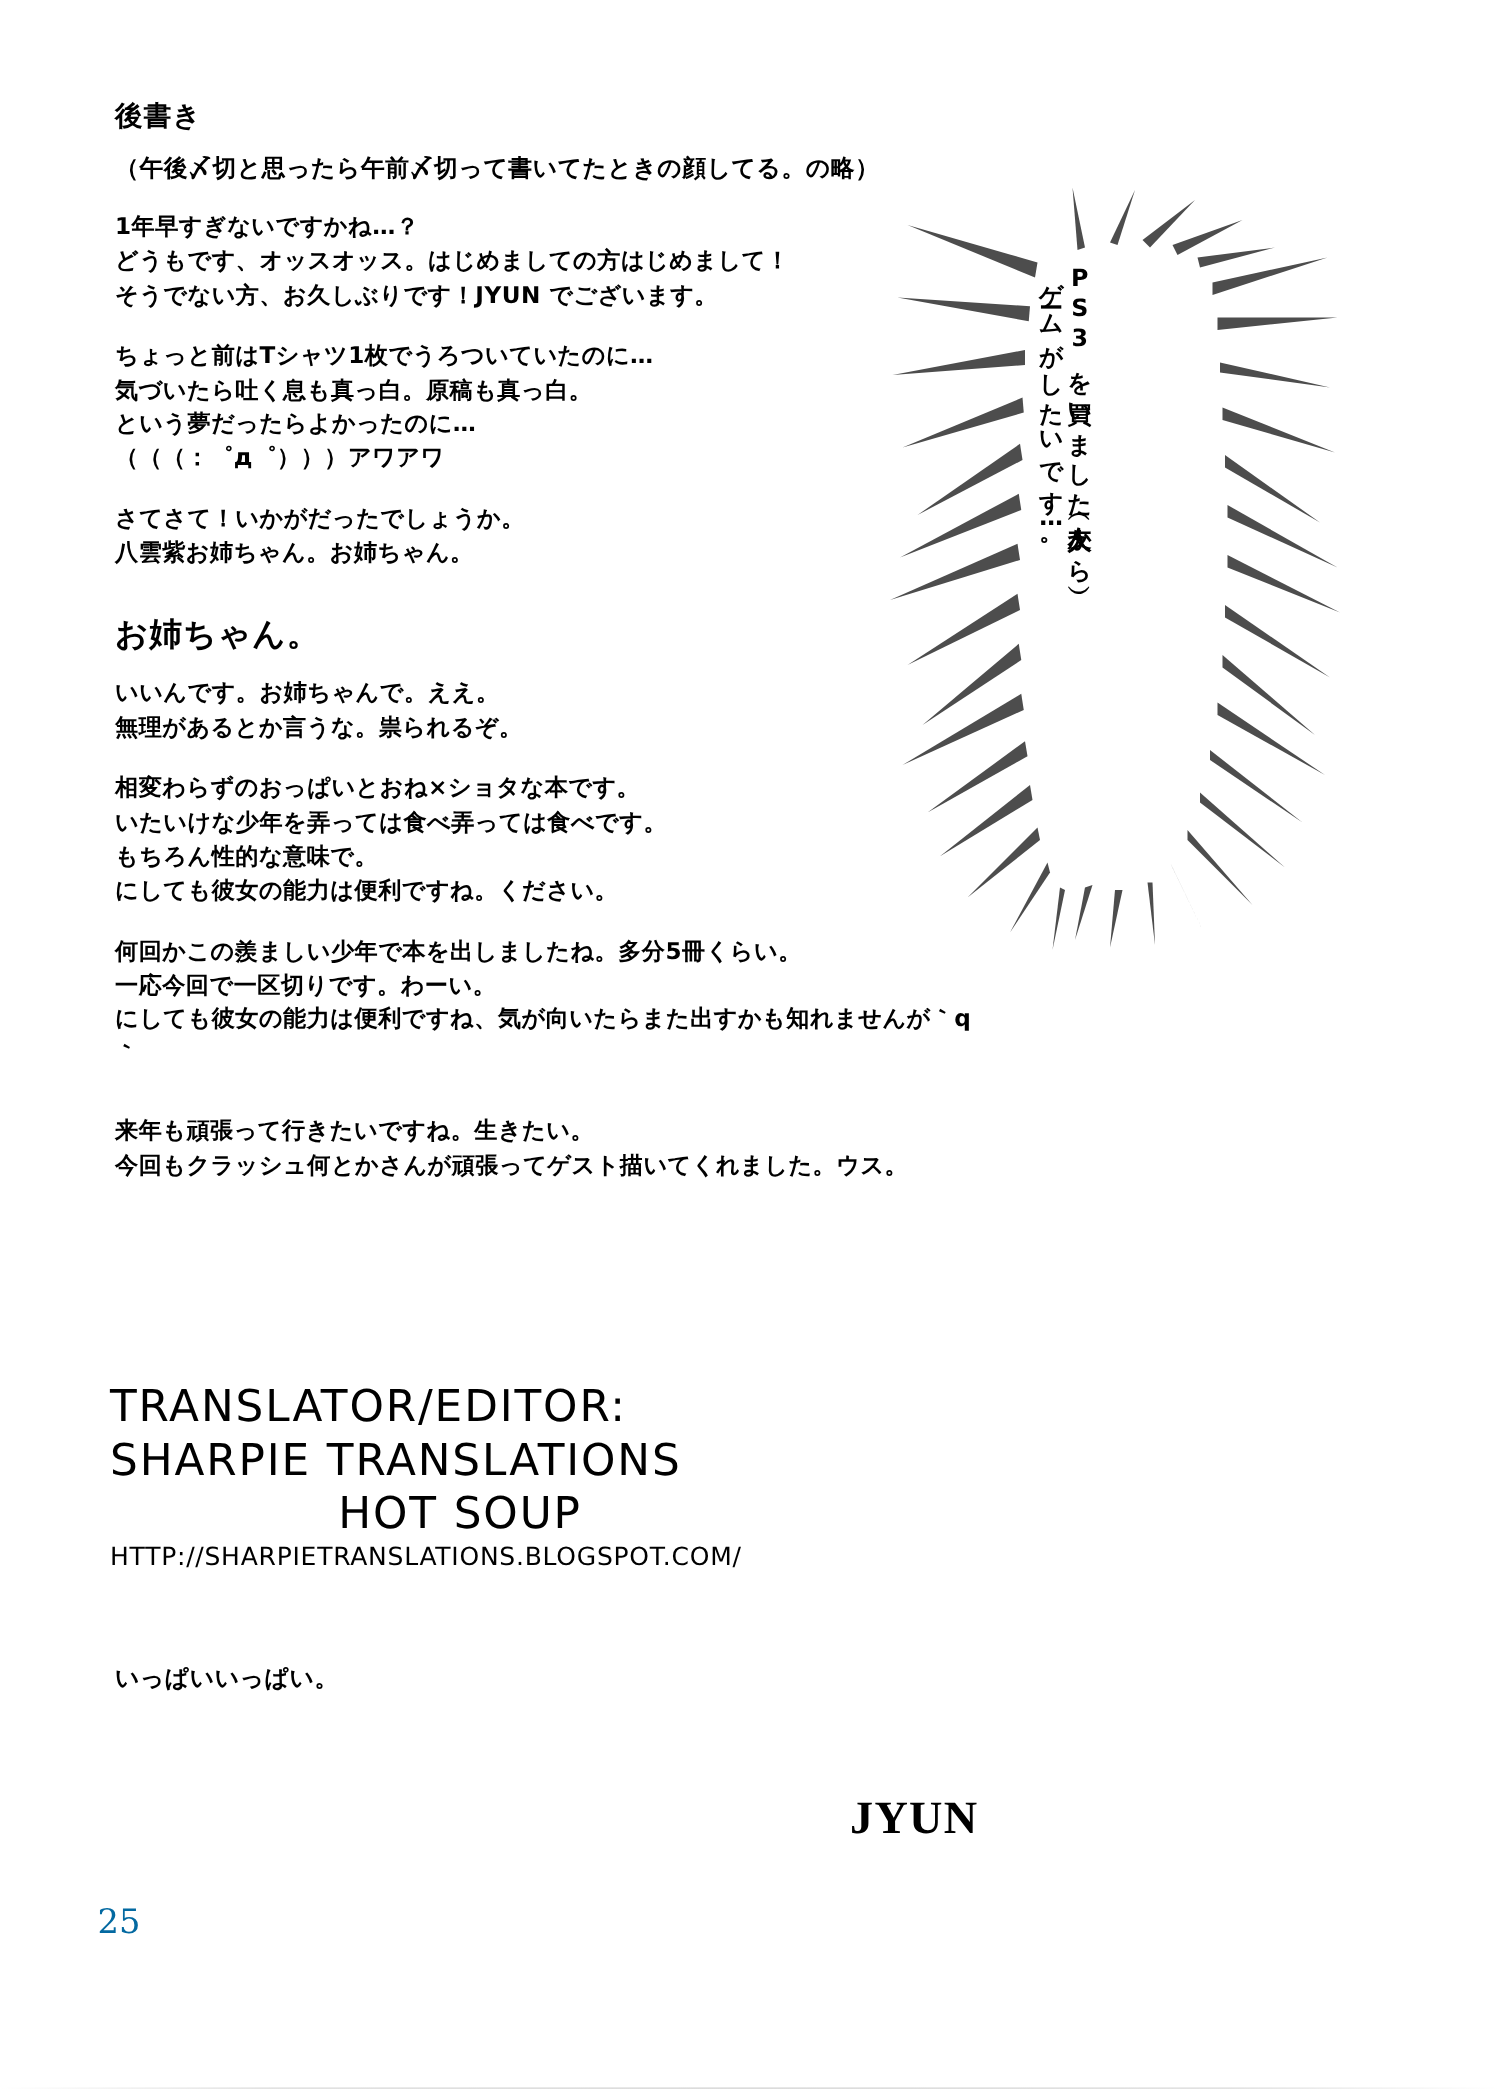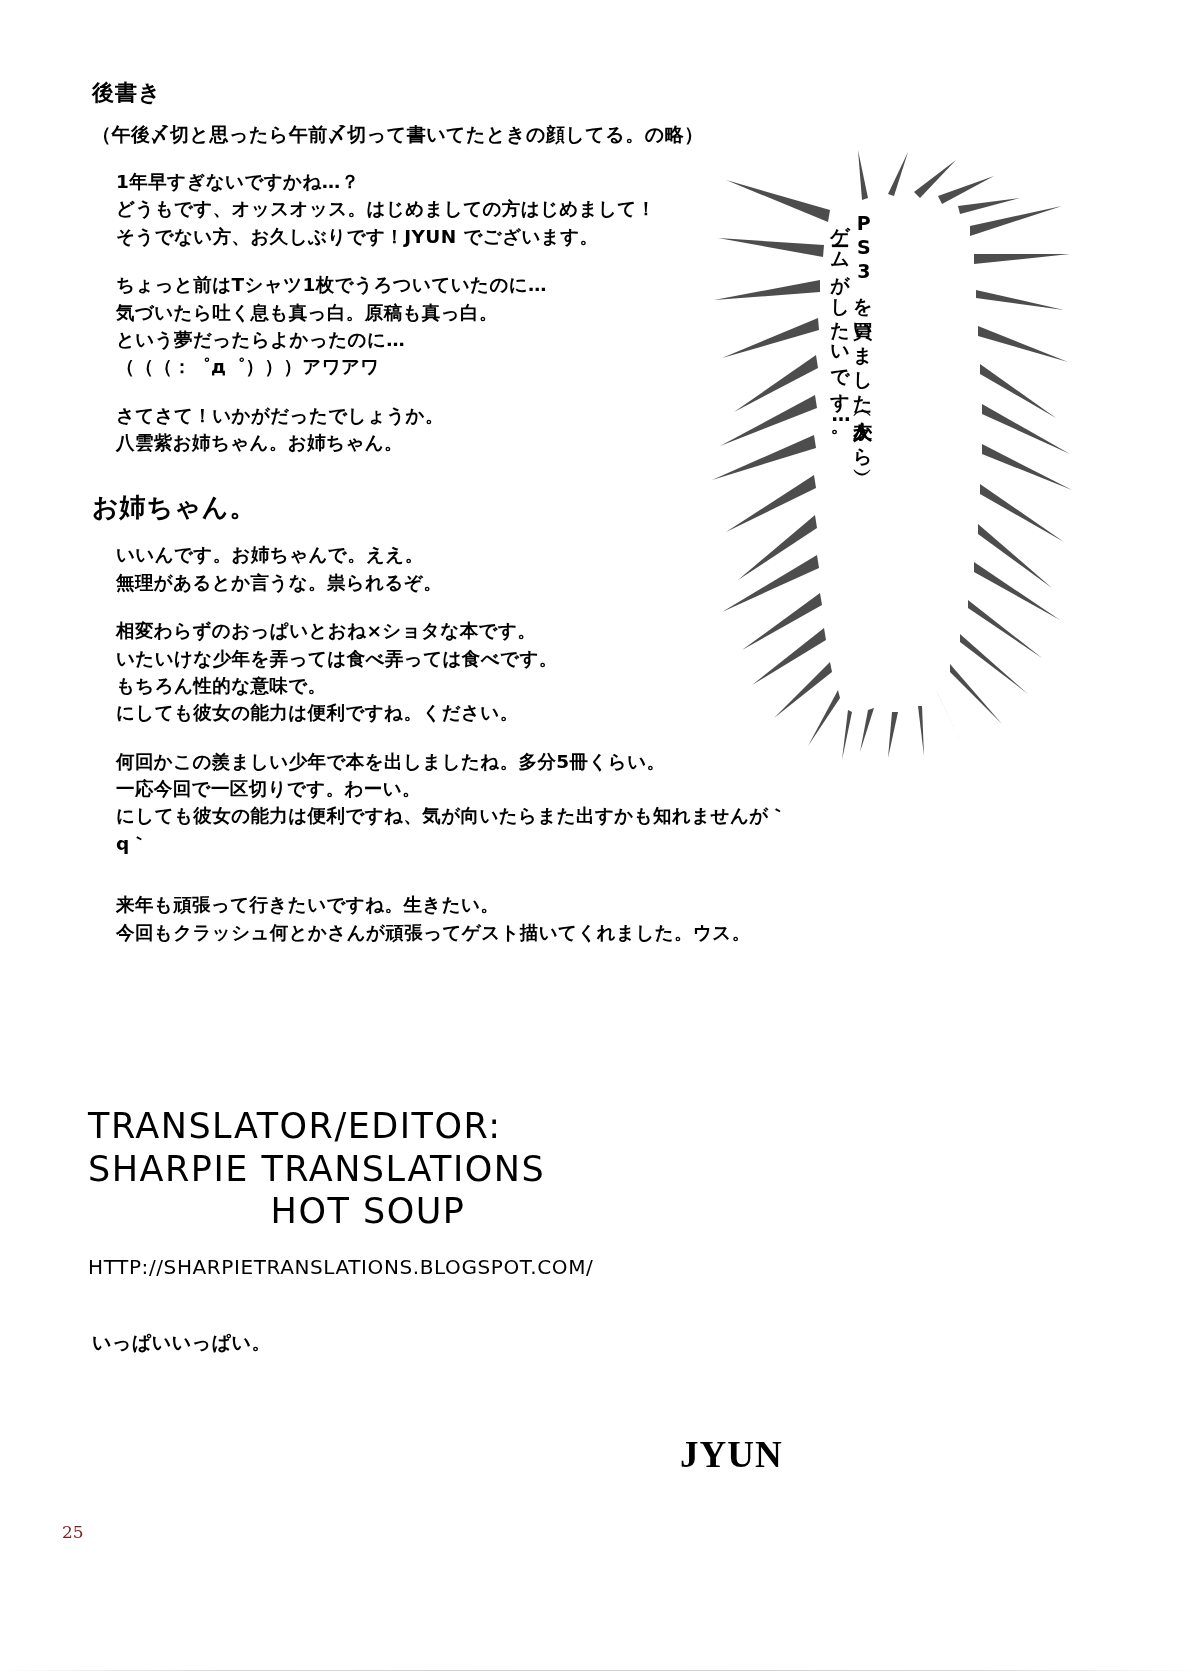--- a/index.html
+++ b/index.html
@@ -41,21 +41,20 @@
     margin-bottom: 20px;
     white-space: nowrap;
   }
   .aw-para {
     font-size: 18.5px;
     font-weight: bold;
     line-height: 1.48;
     letter-spacing: 0.4px;
     margin-bottom: 21px;
     white-space: pre-line;
-    margin-left: 24px;
   }
   .aw-big {
     font-size: 26px;
     font-weight: bold;
     letter-spacing: 1px;
     margin-bottom: 16px;
   }
   .aw-gap { margin-bottom: 34px; }
 
   
@@ -101,21 +100,21 @@
   .cred-line {
     font-size: 35px;
     letter-spacing: 1.5px;
     line-height: 1.22;
     font-weight: 400;
   }
   .cred-line.center { text-align: center; width: 560px; }
   .cred-url {
     font-size: 20px;
     letter-spacing: 0.6px;
-    margin-top: 22px;
+    margin-top: 0;
   }
 
   .ippai {
     position: absolute;
     left: 92px;
     top: 1330px;
     font-size: 19px;
     font-weight: bold;
     letter-spacing: 0.5px;
   }
@@ -125,24 +124,24 @@
     left: 680px;
     top: 1433px;
     font-size: 37px;
     font-weight: bold;
     letter-spacing: 1px;
     font-family: Liberation Serif, serif;
   }
 
   .page-number {
     position: absolute;
-    left: 62px;
+    left: 78px;
     top: 1522px;
-    font-size: 17px;
-    color: #7f1d1d;
+    font-size: 27px;
+    color: #0369a1;
     font-family: "DejaVu Serif", serif;
   }
 
   .bottom-rule {
     position: absolute;
     left: 0;
     top: 1670px;
     width: 1200px;
     height: 1px;
     background: linear-gradient(to right, #ffffff 0%, #d8d8d8 18%, #cfcfcf 50%, #d8d8d8 82%, #ffffff 100%);

